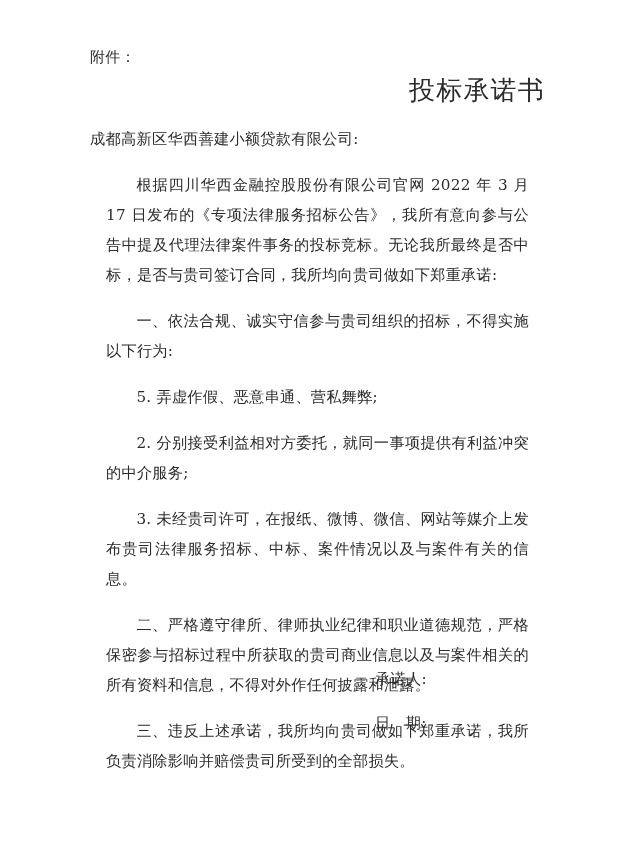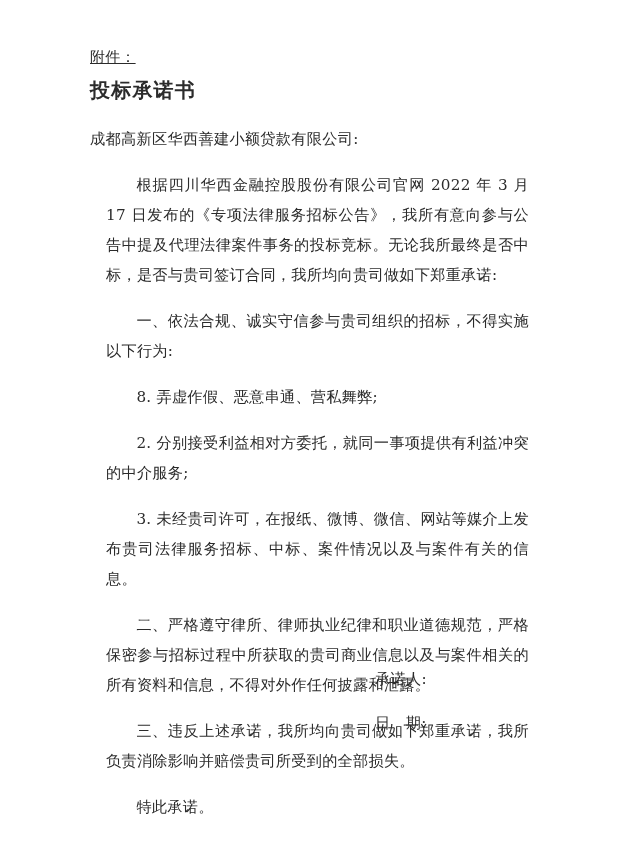--- a/index.html
+++ b/index.html
@@ -27,26 +27,25 @@
     position: absolute;
     left: 90px;
     top: 44px;
     width: 455px;
   }
   .attach-label {
     font-size: 15px;
     line-height: 26px;
     letter-spacing: 0.2px;
     margin: 0 0 4px 0;
-    text-decoration: underline;
   }
   .doc-title {
-    text-align: left;
-    font-size: 20px;
-    font-weight: bold;
+    text-align: right;
+    font-size: 26px;
+    font-weight: normal;
     line-height: 32px;
     letter-spacing: 1.2px;
     margin: 2px 0 18px 0;
   }
   .addressee {
     font-size: 15.2px;
     line-height: 30px;
     letter-spacing: 0.3px;
     margin: 18px 0 2px 0;
   }
@@ -89,31 +88,30 @@
     <p class="attach-label">附件：</p>
 
     <h1 class="doc-title">投标承诺书</h1>
 
     <p class="addressee">成都高新区华西善建小额贷款有限公司:</p>
 
     <p class="para">根据四川华西金融控股股份有限公司官网 2022 年 3 月 17 日发布的《专项法律服务招标公告》，我所有意向参与公告中提及代理法律案件事务的投标竞标。无论我所最终是否中标，是否与贵司签订合同，我所均向贵司做如下郑重承诺:</p>
 
     <p class="para">一、依法合规、诚实守信参与贵司组织的招标，不得实施以下行为:</p>
 
-    <p class="para">8. 弄虚作假、恶意串通、营私舞弊;</p>
+    <p class="para">5. 弄虚作假、恶意串通、营私舞弊;</p>
 
     <p class="para">2. 分别接受利益相对方委托，就同一事项提供有利益冲突的中介服务;</p>
 
     <p class="para">3. 未经贵司许可，在报纸、微博、微信、网站等媒介上发布贵司法律服务招标、中标、案件情况以及与案件有关的信息。</p>
 
     <p class="para">二、严格遵守律所、律师执业纪律和职业道德规范，严格保密参与招标过程中所获取的贵司商业信息以及与案件相关的所有资料和信息，不得对外作任何披露和泄露。</p>
 
     <p class="para">三、违反上述承诺，我所均向贵司做如下郑重承诺，我所负责消除影响并赔偿贵司所受到的全部损失。</p>
 
-    <p class="para">特此承诺。</p>
 
   </div>
 
   <div class="sign-block">
     <p class="sign-line">承诺人:</p>
     <p class="sign-line date">
       <span>日</span><span class="wide-space"></span><span>期:</span>
     </p>
   </div>
 

